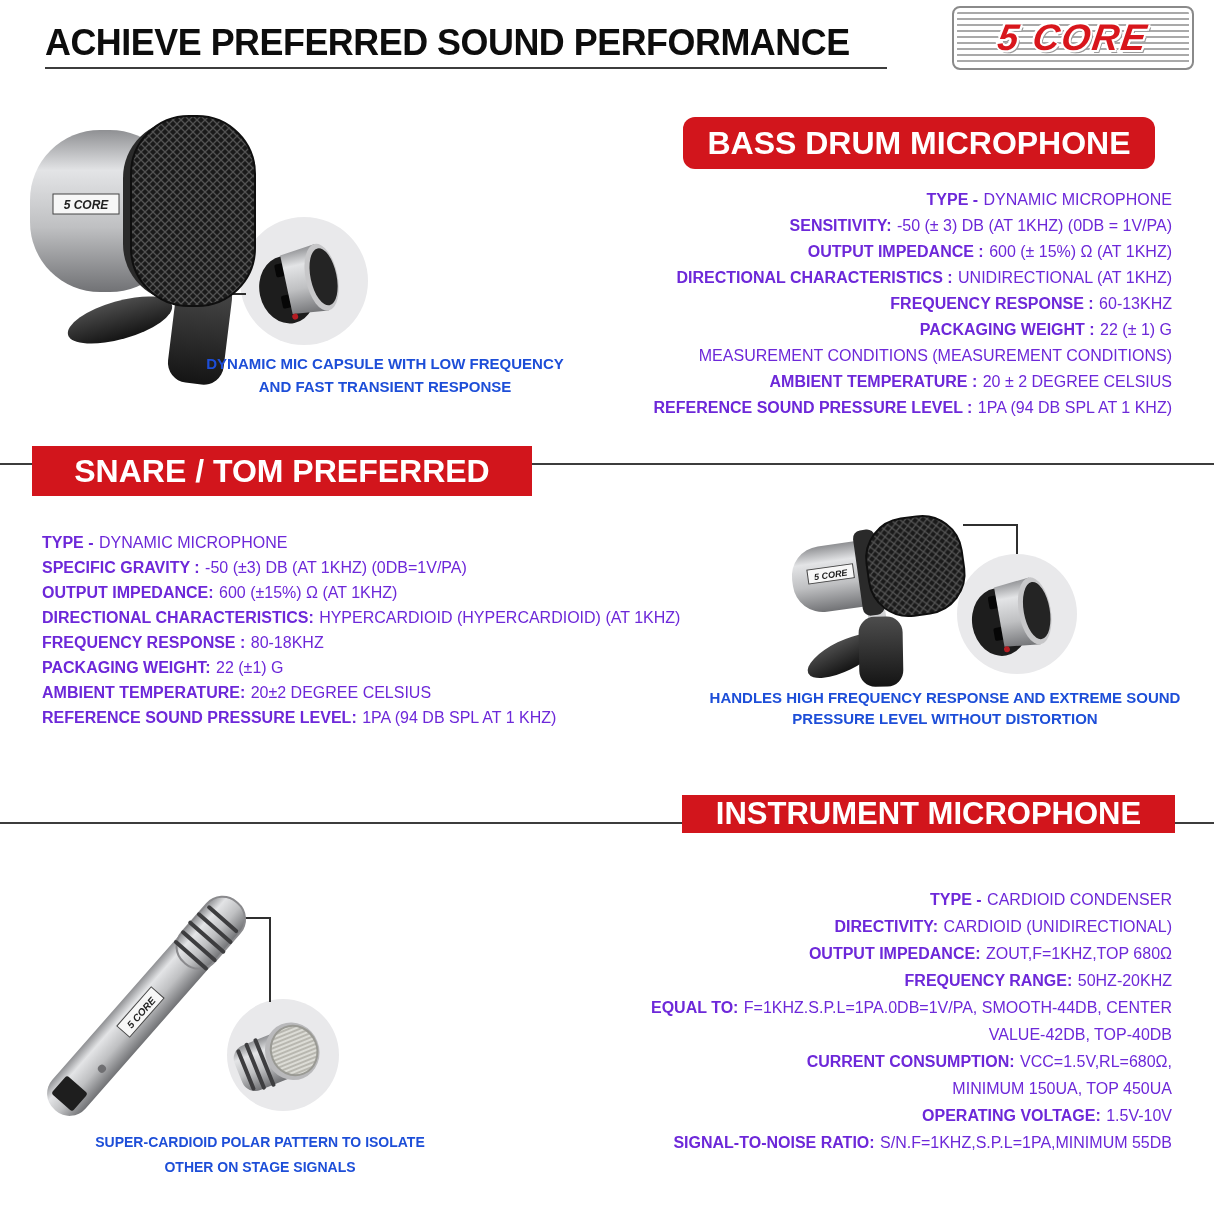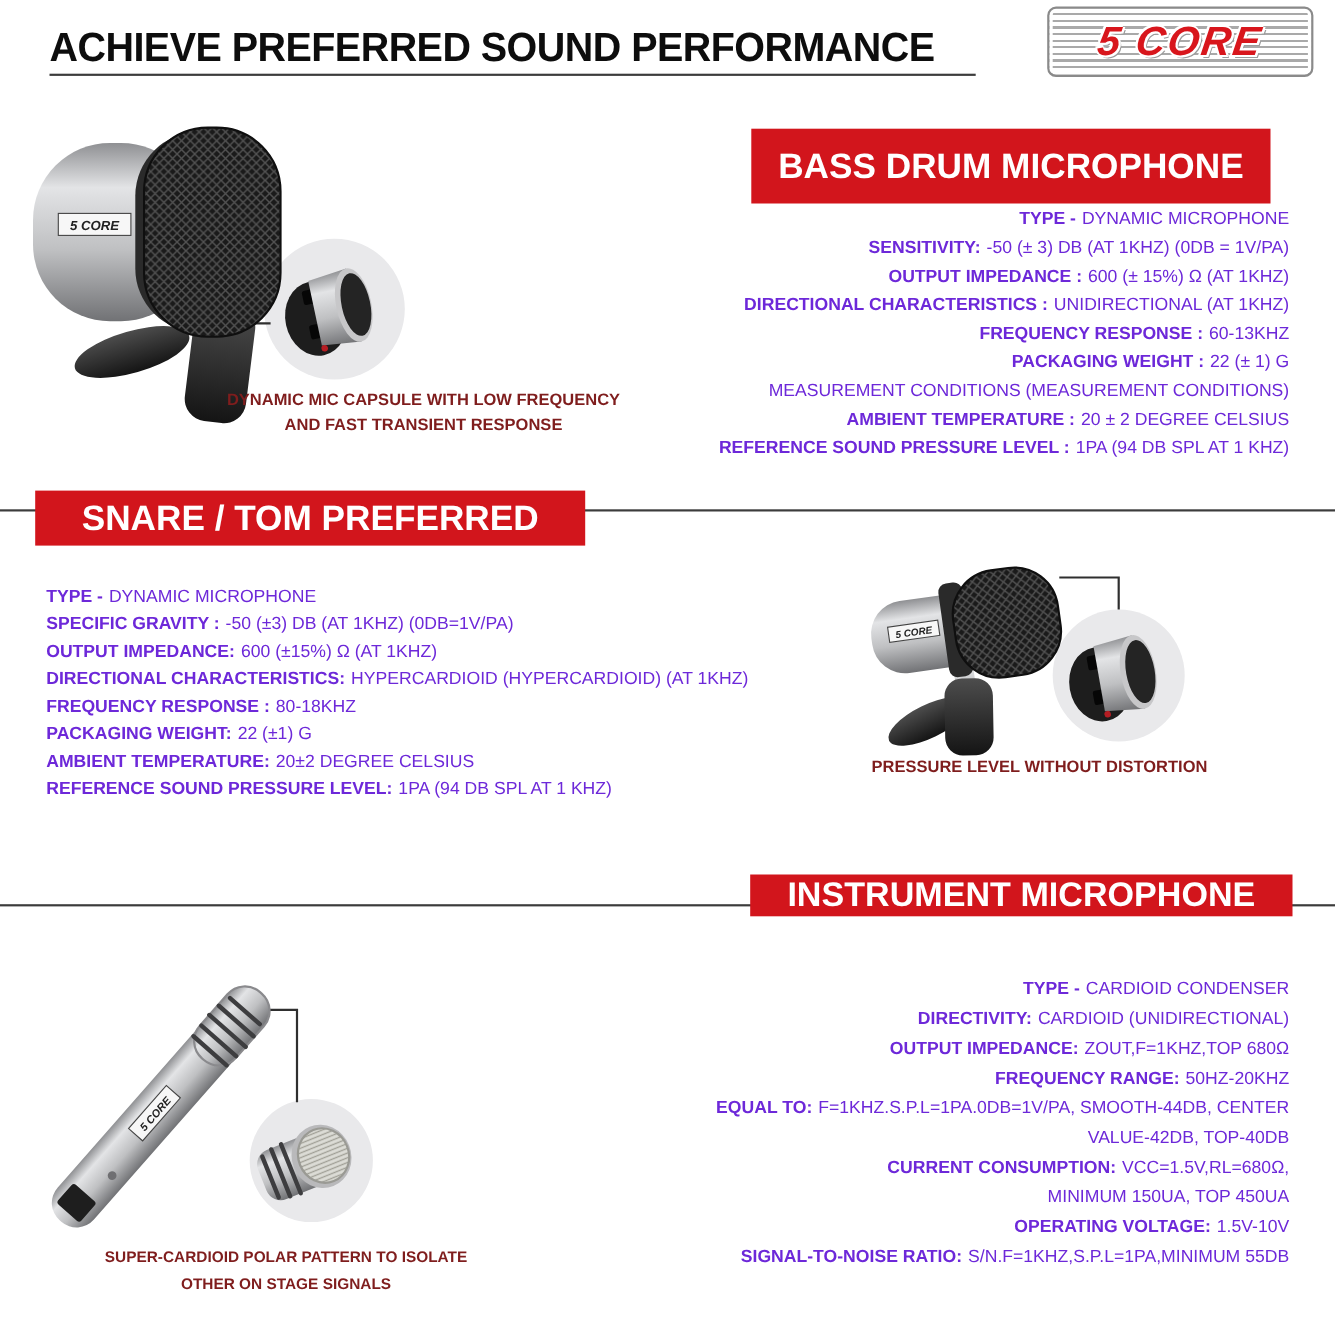--- a/index.html
+++ b/index.html
@@ -11,40 +11,40 @@
   .title-rule{position:absolute;left:45px;top:67px;width:842px;height:2px;background:#3c3c3c;}
   .logo{position:absolute;left:952px;top:6px;width:238px;height:60px;border:2px solid #8a8a8a;border-radius:8px;
         background:repeating-linear-gradient(180deg,#ffffff 0 4px,#a9a9a9 4px 6px);
         display:flex;align-items:center;justify-content:center;box-shadow:inset 0 0 0 3px #fff;}
   .logo-text{font-style:italic;font-weight:bold;font-size:37px;letter-spacing:2px;color:#d8161c;
              transform:skewX(-8deg);
              text-shadow:2px 0 0 #fff,-2px 0 0 #fff,0 2px 0 #fff,0 -2px 0 #fff,2px 2px 0 #fff,-2px -2px 0 #fff,3px 3px 0 #9b9b9b;}
   
   .banner{position:absolute;background:#d2151c;color:#ffffff;font-weight:bold;
           display:flex;align-items:center;justify-content:center;white-space:nowrap;z-index:3;}
-  .banner-bass{left:683px;top:117px;width:472px;height:68px;font-size:32px;}
+  .banner-bass{left:683px;top:117px;width:472px;height:52px;font-size:32px;border-radius:12px;}
   .banner-snare{left:32px;top:446px;width:500px;height:50px;font-size:32px;}
   .banner-instr{left:682px;top:795px;width:493px;height:38px;font-size:31px;}
   
   .hrule{position:absolute;left:0;width:1214px;height:2px;background:#3c3c3c;z-index:1;}
   .rule-snare{top:463px;}
   .rule-instr{top:822px;}
   
   .specs{position:absolute;font-size:16px;line-height:26px;color:#6d28d9;white-space:nowrap;z-index:2;}
   .specs-bass{right:42px;top:187px;text-align:right;line-height:26px;}
   .specs-snare{left:42px;top:530px;text-align:left;line-height:25px;}
   .specs-instr{right:42px;top:886px;text-align:right;line-height:27px;}
   .spec b{margin-right:.34em;}
   .spec b:empty{margin-right:0;}
   
   .fig{position:absolute;z-index:2;}
   .fig-bass{left:25px;top:108px;}
   .fig-snare{left:770px;top:498px;}
   .fig-instr{left:30px;top:862px;}
-  .caption{position:absolute;text-align:center;font-weight:bold;color:#7f1d1d;z-index:2;}
+  .caption{position:absolute;text-align:center;font-weight:bold;color:#1d4ed8;z-index:2;}
   .caption-bass{left:180px;top:352px;width:410px;font-size:15px;line-height:23px;}
   .caption-snare{left:700px;top:687px;width:490px;font-size:15px;line-height:21px;}
   .caption-instr{left:45px;top:1130px;width:430px;font-size:14px;line-height:25px;}
   .defs-svg{position:absolute;width:0;height:0;}
 </style>
 </head>
 <body>
 
 <div class="page">
 
@@ -160,20 +160,21 @@
       <rect x="88" y="30" width="22" height="86" rx="8" fill="#2a2a2a"></rect>
       <rect x="98" y="24" width="96" height="98" rx="40" fill="url(#mesh)" stroke="#0f0f0f" stroke-width="2"></rect>
       <g>
         <rect x="38" y="62" width="46" height="14" fill="#f7f7f7" stroke="#444"></rect>
         <text x="61" y="73" font-size="9" font-weight="bold" font-style="italic" text-anchor="middle" fill="#222">5 CORE</text>
       </g>
     </g>
     <use href="#capsuleSym" transform="translate(247,116) rotate(-10)"></use>
   </svg>
   <div class="caption caption-snare">
+    <div>HANDLES HIGH FREQUENCY RESPONSE AND EXTREME SOUND</div>
     <div>PRESSURE LEVEL WITHOUT DISTORTION</div>
   </div>
 
   <svg class="fig fig-instr" width="480" height="268" viewBox="0 0 480 268">
     <circle cx="253" cy="193" r="56" fill="#e9e9eb"></circle>
     <polyline points="212,56 240,56 240,140" fill="none" stroke="#2f2f2f" stroke-width="2"></polyline>
     <g transform="translate(25,248) rotate(-48.7)">
       <rect x="0" y="-22" width="276" height="44" rx="21" fill="url(#silverV)"></rect>
       <rect x="196" y="-22" width="80" height="44" rx="21" fill="none" stroke="#8a8a8d" stroke-width="2"></rect>
       <path d="M206,-20 L206,20 M218,-21 L218,21 M230,-22 L230,22 M242,-21 L242,21 M254,-18 L254,18" stroke="#3d3d3f" stroke-width="4" stroke-linecap="round"></path>

